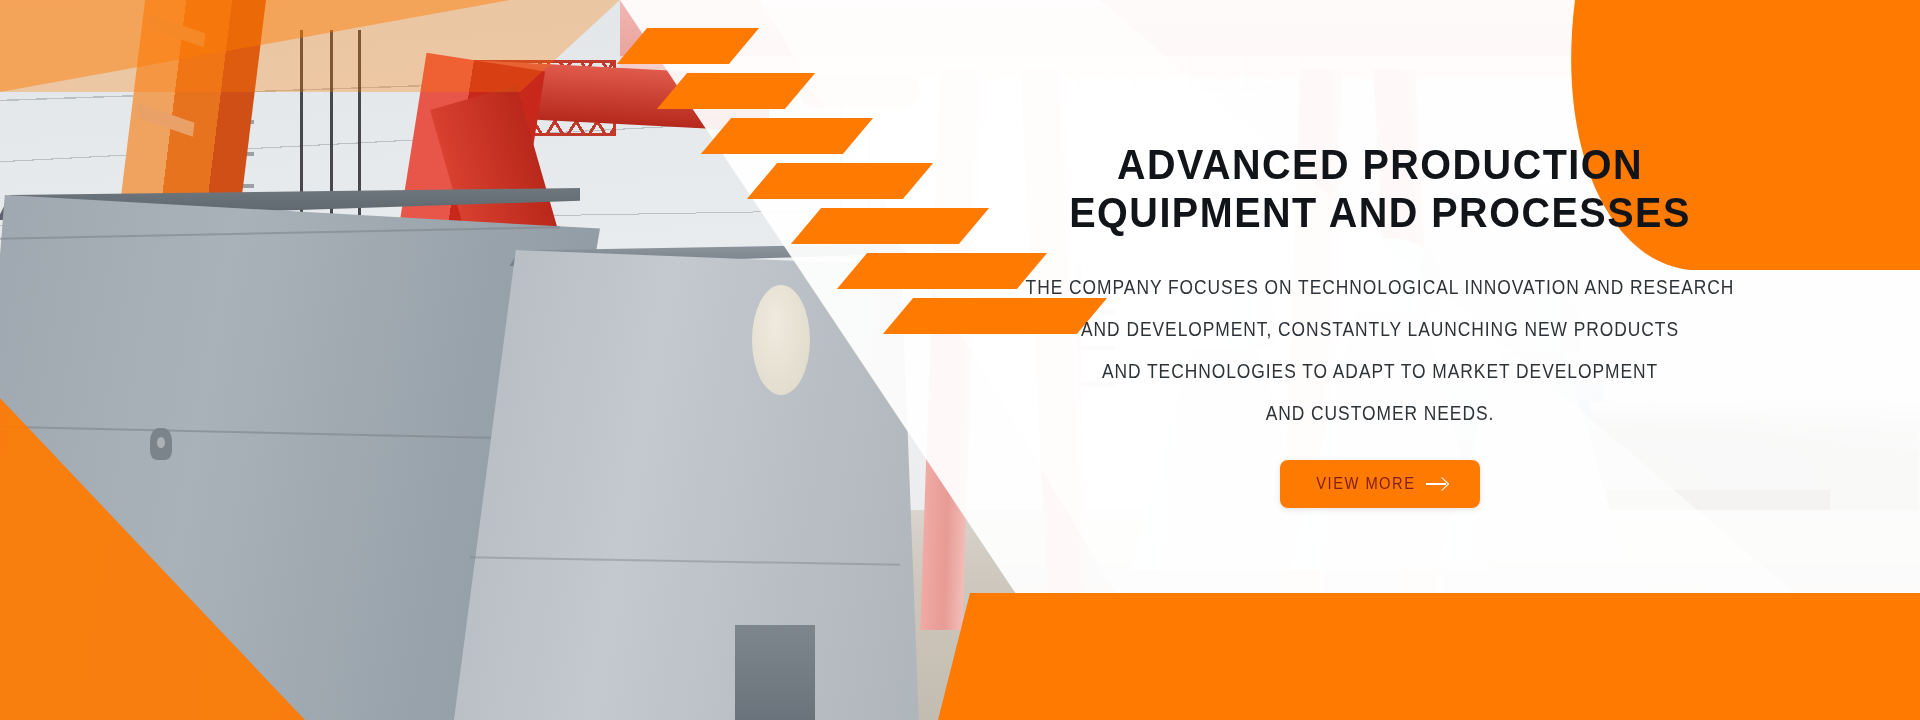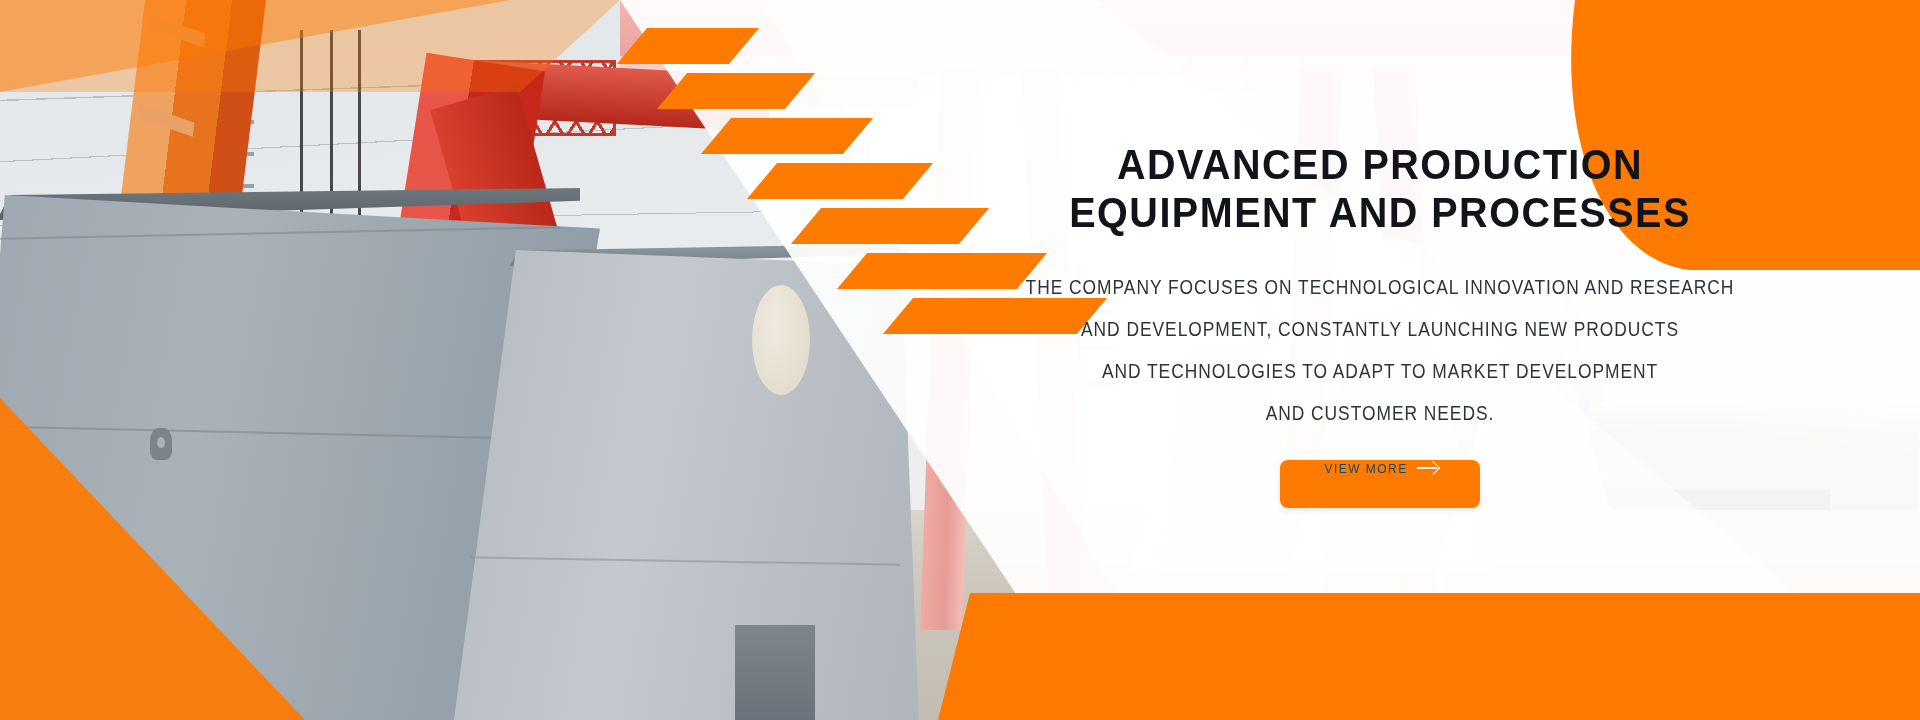--- a/index.html
+++ b/index.html
@@ -238,26 +238,26 @@
     line-height:2.1;
     letter-spacing:1.1px;
     color:#2e3338;
     transform:scaleX(.87);
     transform-origin:center;
   }
   .subcopy .ln{display:block;}
 
   .cta-wrap{margin-top:26px;display:flex;justify-content:center;}
   .cta{
-    display:inline-flex;align-items:flex-start;justify-content:center;gap:4px;
+    display:inline-flex;align-items:center;justify-content:center;gap:4px;
     width:200px;height:48px;
     background:#ff7a00;border:none;border-radius:8px;
-    color:#0c4a6e;
+    color:#7f1d1d;
     font-family:"Liberation Sans", sans-serif;
-    font-size:13px;letter-spacing:1.6px;
+    font-size:16px;letter-spacing:1.6px;
     cursor:pointer;
     box-shadow:0 2px 6px rgba(0,0,0,.10);
   }
   .cta .lbl{transform:scaleX(.92);}
   .cta .arw{display:inline-block;width:22px;height:14px;position:relative;margin-left:2px;}
   .cta .arw:before{content:"";position:absolute;left:0;top:6px;width:20px;height:1.6px;background:#fff;}
   .cta .arw:after{content:"";position:absolute;right:1px;top:2px;width:9px;height:9px;border-top:1.6px solid #fff;border-right:1.6px solid #fff;transform:rotate(45deg);}
 </style>
 </head>
 <body>

